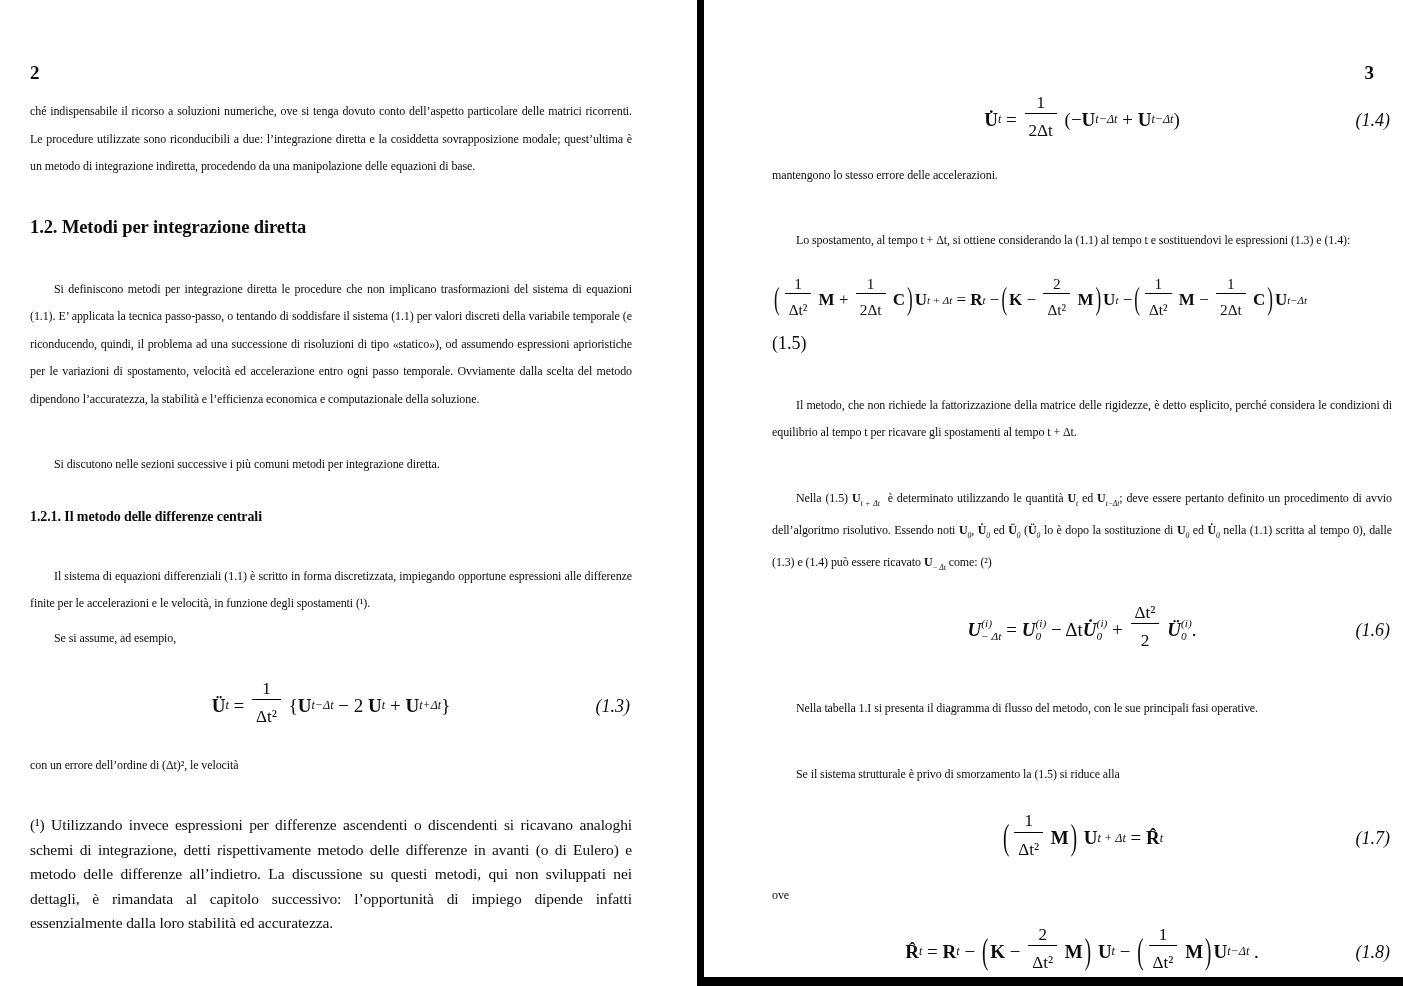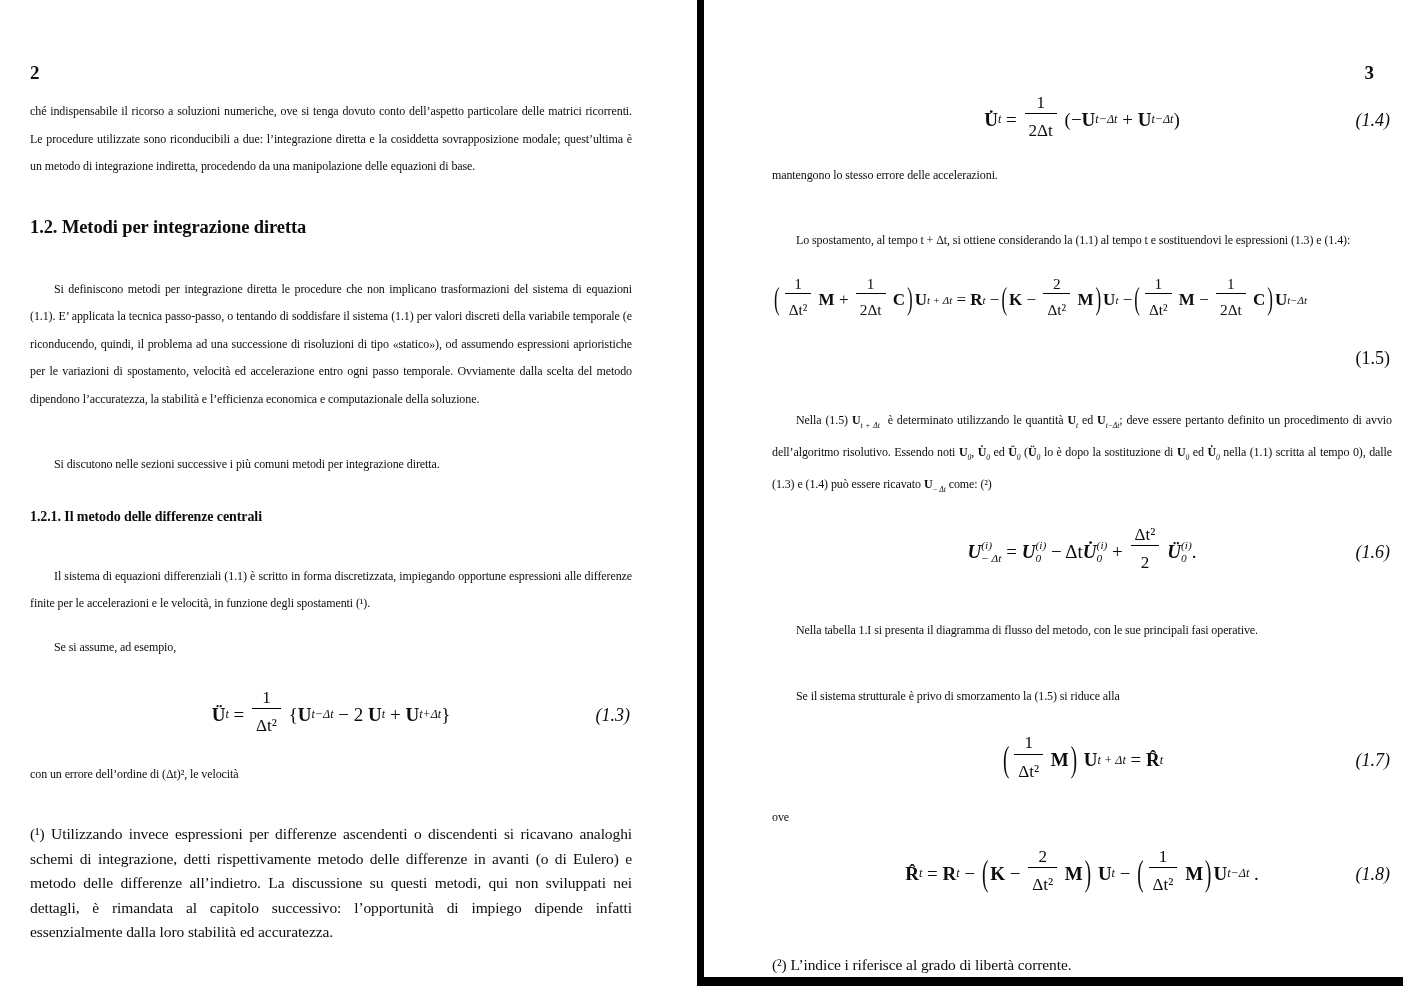--- a/index.html
+++ b/index.html
@@ -26,21 +26,21 @@
   .footnote{font-size:15.5px;line-height:24.5px;text-align:justify;margin:0;letter-spacing:-0.1px;}
   .fn-left{margin-top:34px;}
   .fn-right{margin-top:52px;}
 
   
   .equation{position:relative;margin:24px 0;font-size:19px;}
   .eq-row{display:flex;align-items:center;justify-content:center;min-height:52px;}
   .equation.wide{font-size:17px;}
   .equation.wide .eq-row{justify-content:flex-start;min-height:58px;}
   .eq-number{position:absolute;right:2px;top:50%;transform:translateY(-50%);font-size:18px;font-style:italic;}
-  .eq-number-below{text-align:right;font-size:18px;margin-top:19px;padding-right:2px;}
+  .eq-number-below{font-size:18px;margin-top:4px;padding-right:2px;}
 
   .frac{display:inline-flex;flex-direction:column;text-align:center;vertical-align:middle;font-size:90%;margin:0 3px;line-height:1.25;}
   .frac .num{display:block;padding:0 4px;}
   .frac .den{display:block;border-top:1.4px solid #000;padding:6px 4px;}
 
   .seg-txt{white-space:pre-wrap;}
   .seg-b{font-weight:bold;white-space:pre-wrap;}
   .seg-i{font-style:italic;font-weight:600;white-space:pre-wrap;}
   .seg-sub{font-size:64%;font-style:italic;vertical-align:-0.5em;white-space:pre-wrap;}
   .seg-lp,.seg-rp{display:inline-block;transform:scaleY(1.85);margin:0 2px;font-weight:400;}
@@ -61,21 +61,21 @@
   <p>ché indispensabile il ricorso a soluzioni numeriche, ove si tenga dovuto conto dell’aspetto particolare delle matrici ricorrenti. Le procedure utilizzate sono riconducibili a due: l’integrazione diretta e la cosiddetta  sovrapposizione modale; quest’ultima è un metodo di integrazione indiretta, procedendo da una manipolazione delle equazioni di base.</p>
 
   <div class="heading h-12">1.2.  Metodi per integrazione diretta</div>
 
   <p class="indent">Si definiscono metodi per integrazione diretta le procedure che non implicano trasformazioni del sistema di equazioni (1.1). E’ applicata la tecnica passo-passo, o tentando di soddisfare il sistema (1.1) per valori discreti della variabile temporale (e riconducendo, quindi, il problema ad una successione di risoluzioni di tipo «statico»), od assumendo espressioni aprioristiche per le variazioni di spostamento, velocità ed accelerazione entro ogni passo temporale. Ovviamente dalla scelta del metodo dipendono l’accuratezza, la stabilità e l’efficienza economica e computazionale della soluzione.</p>
   <p class="indent">Si discutono nelle sezioni successive i più comuni metodi per integrazione diretta.</p>
 
   <div class="heading h-121">1.2.1.  Il metodo delle differenze centrali</div>
 
   <p class="indent">Il sistema di equazioni differenziali (1.1) è scritto in forma discretizzata, impiegando opportune espressioni alle differenze finite per le accelerazioni e le velocità, in funzione degli spostamenti (¹).</p>
-  <p class="indent" style="margin-top:16px;">Se si assume, ad esempio,</p>
+  <p class="indent" style="margin-top:7px;">Se si assume, ad esempio,</p>
 
   <div class="equation" style="margin:26px 0 18px 0;">
     <div class="eq-row">
         <span class="seg-b">Ü</span>
         <span class="seg-sub">t</span>
         <span class="seg-txt"> = </span>
         <span class="frac">
           <span class="num">1</span>
           <span class="den">Δt²</span>
         </span>
@@ -169,20 +169,21 @@
           <span class="den">2Δt</span>
         </span>
         <span class="seg-b"> C</span>
         <span class="seg-rp">)</span>
         <span class="seg-b">U</span>
         <span class="seg-sub">t−Δt</span>
       </div>
     <div class="eq-number-below">(1.5)</div>
   </div>
 
+  <p class="indent">Il metodo, che non richiede la fattorizzazione della matrice delle rigidezze, è detto esplicito, perché considera le condizioni di equilibrio al tempo t per ricavare gli spostamenti al tempo t + Δt.</p>
   <p class="indent rich"><span class="seg-txt">Nella (1.5) </span><span class="seg-b">U</span><span class="seg-sub">t + Δt</span><span class="seg-txt">  è determinato utilizzando le quantità </span><span class="seg-b">U</span><span class="seg-sub">t</span><span class="seg-txt"> ed </span><span class="seg-b">U</span><span class="seg-sub">t−Δt</span><span class="seg-txt">; deve essere pertanto definito un procedimento di avvio dell’algoritmo risolutivo. Essendo noti </span><span class="seg-b">U</span><span class="seg-sub">0</span><span class="seg-txt">, </span><span class="seg-b">U̇</span><span class="seg-sub">0</span><span class="seg-txt"> ed </span><span class="seg-b">Ü</span><span class="seg-sub">0</span><span class="seg-txt"> (</span><span class="seg-b">Ü</span><span class="seg-sub">0</span><span class="seg-txt"> lo è dopo la sostituzione di </span><span class="seg-b">U</span><span class="seg-sub">0</span><span class="seg-txt"> ed </span><span class="seg-b">U̇</span><span class="seg-sub">0</span><span class="seg-txt"> nella (1.1) scritta al tempo 0), dalle (1.3) e (1.4) può essere ricavato </span><span class="seg-b">U</span><span class="seg-sub">− Δt</span><span class="seg-txt"> come: (²)</span></p>
 
   <div class="equation" style="margin:20px 0 16px 0;">
     <div class="eq-row">
         <span class="seg-i">U</span>
         <span class="seg-ss">
           <span>(i)</span>
           <span>− Δt</span>
         </span>
         <span class="seg-txt"> = </span>

